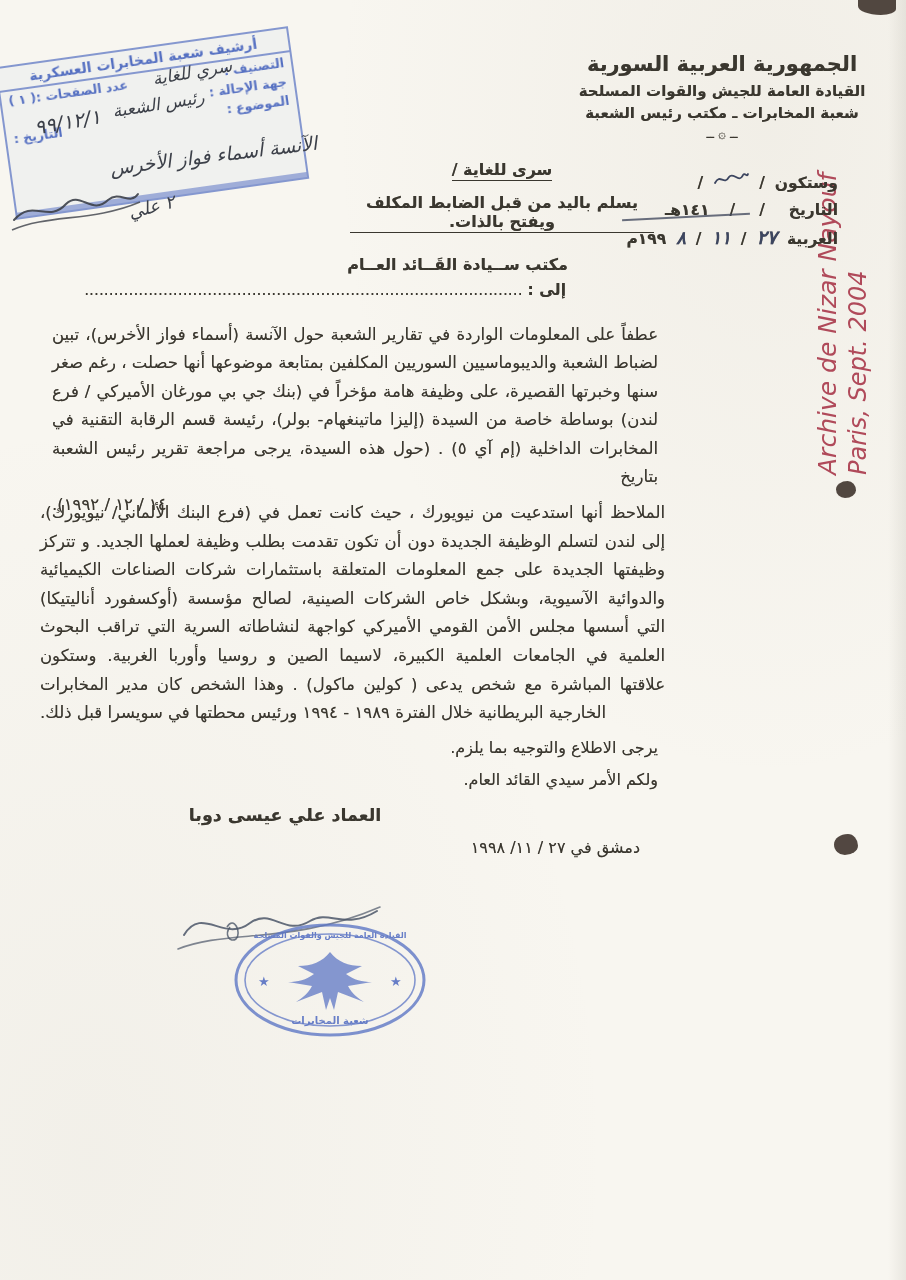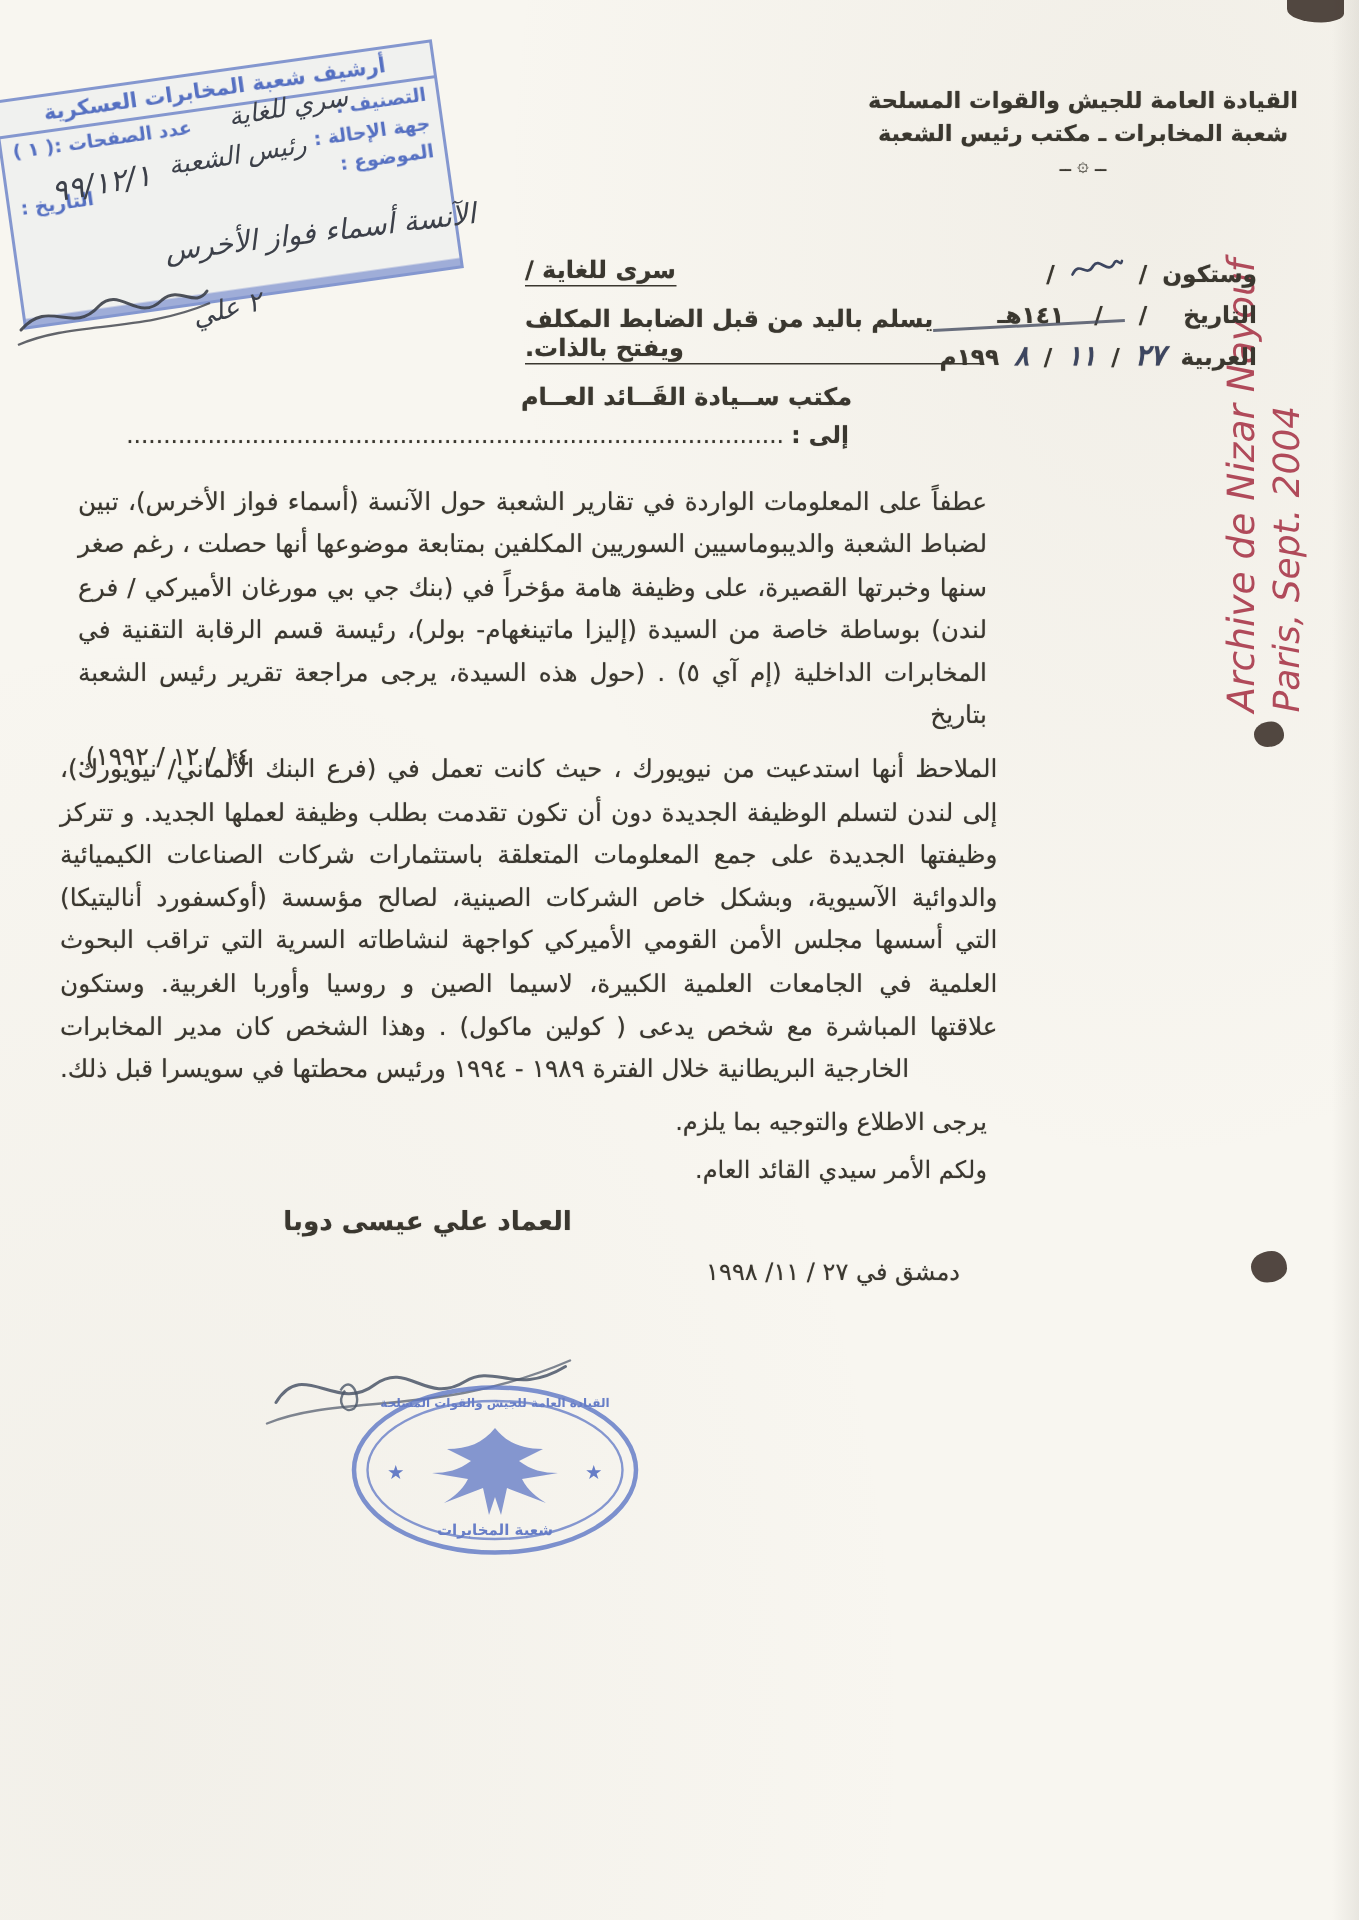--- a/index.html
+++ b/index.html
@@ -36,20 +36,21 @@
   .seal-text{position:absolute;width:100%;text-align:center;color:#5b74c4;
     direction:rtl;font-weight:bold;filter:blur(.3px);}
   svg{display:block;}
 </style>
 </head>
 <body>
 
 <div class="page">
 
   <div class="abs ar typ" style="top:52px;right:26px;width:316px;text-align:center;">
+    <div class="bold" style="font-size:21px;">الجمهورية العربية السورية</div>
     <div class="bold" style="font-size:15px;margin-top:6px;">القيادة العامة للجيش والقوات المسلحة</div>
     <div class="bold" style="font-size:15px;margin-top:4px;">شعبة المخابرات ـ مكتب رئيس الشعبة</div>
     <div style="font-size:13px;margin-top:4px;">ــ ۞ ــ</div>
   </div>
 
   <div class="abs" style="left:645px;top:223px;width:420px;height:84px;transform:rotate(-90deg);transform-origin:center;text-align:left;">
     <div class="hand" style="font-size:25px;color:#b04a5a;">Archive de Nizar Nayouf</div>
     <div class="hand" style="font-size:24px;color:#b04a5a;margin-top:2px;">Paris, Sept. 2004</div>
   </div>
 
@@ -76,21 +77,21 @@
       <span class="tok">/</span>
       <span class="tok hw-ink" dir="ltr" style="font-size:18px;">١١</span>
       <span class="tok">/</span>
       <span class="tok hw-ink" dir="ltr" style="font-size:18px;">٨</span>
       <span class="tok" dir="ltr">١٩٩م</span>
     </div>
   </div>
 
   <div class="abs" style="left:622px;top:216px;width:128px;height:2px;background:#454c60;transform:rotate(-3deg);opacity:.8;"></div>
 
-  <div class="abs ar typ bold" style="top:170px;left:350px;width:304px;text-align:left;font-size:16px;">
+  <div class="abs ar typ bold" style="top:160px;left:350px;width:304px;text-align:center;font-size:16px;">
     <div><span class="u">سرى للغاية /</span></div>
     <div style="margin-top:12px;"><span class="u">يسلم باليد من قبل الضابط المكلف ويفتح بالذات.</span></div>
   </div>
 
   <div class="abs ar typ bold" style="top:255px;left:328px;width:240px;text-align:right;font-size:16px;">مكتب ســيادة القَــائد العــام</div>
   <div class="abs ar typ" style="top:281px;left:70px;width:496px;font-size:15.5px;">
     <span class="bold">إلى :</span>
     <span style="letter-spacing:1px;">.........................................................................................</span>
   </div>
 

